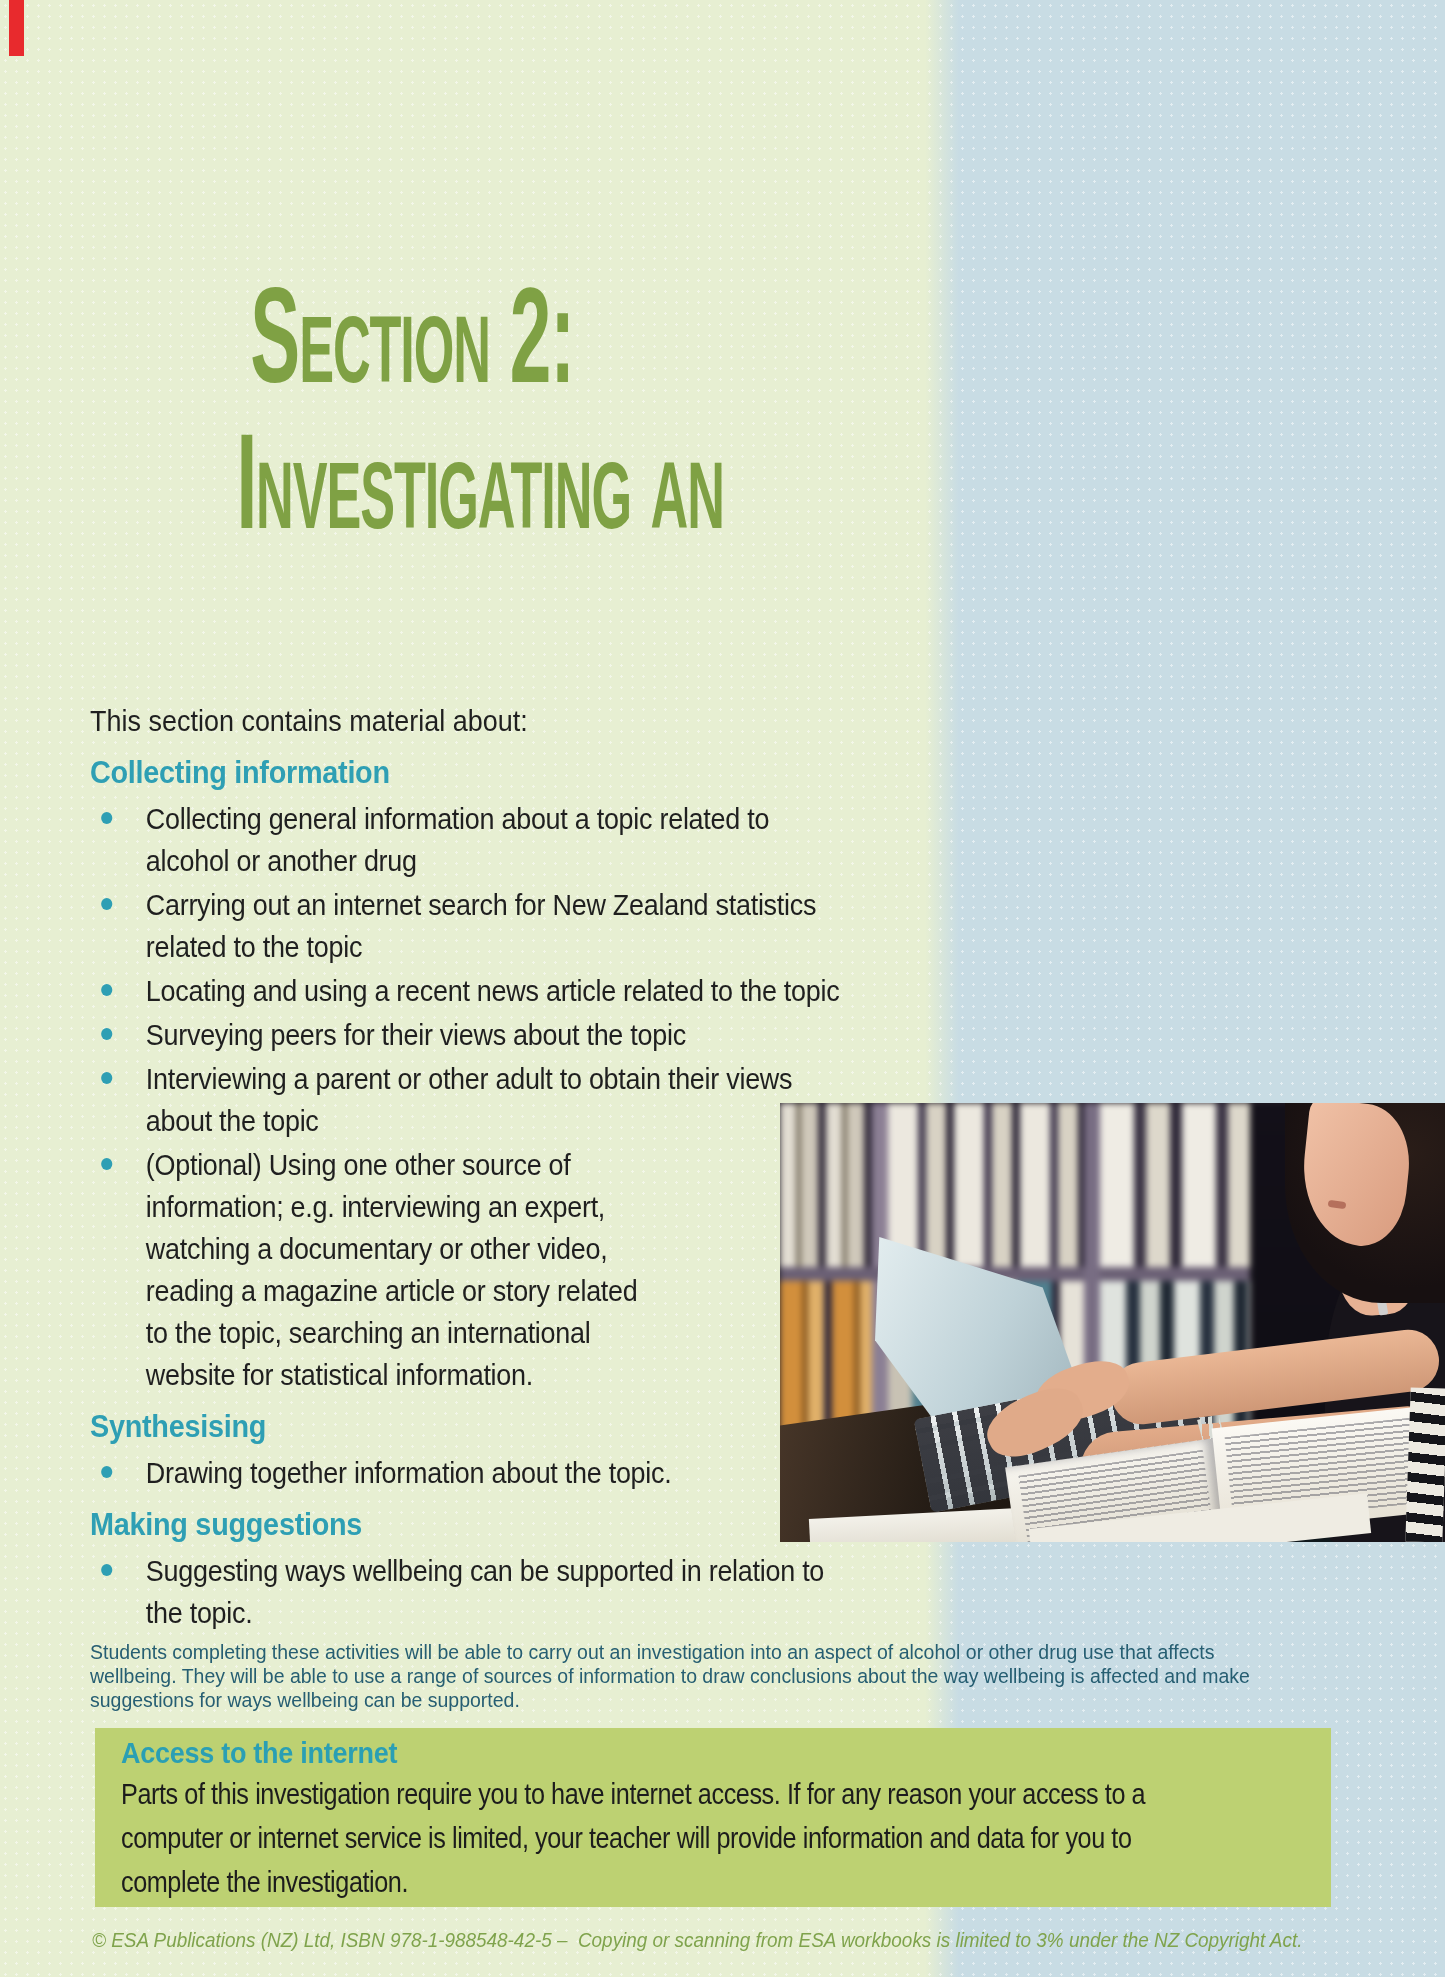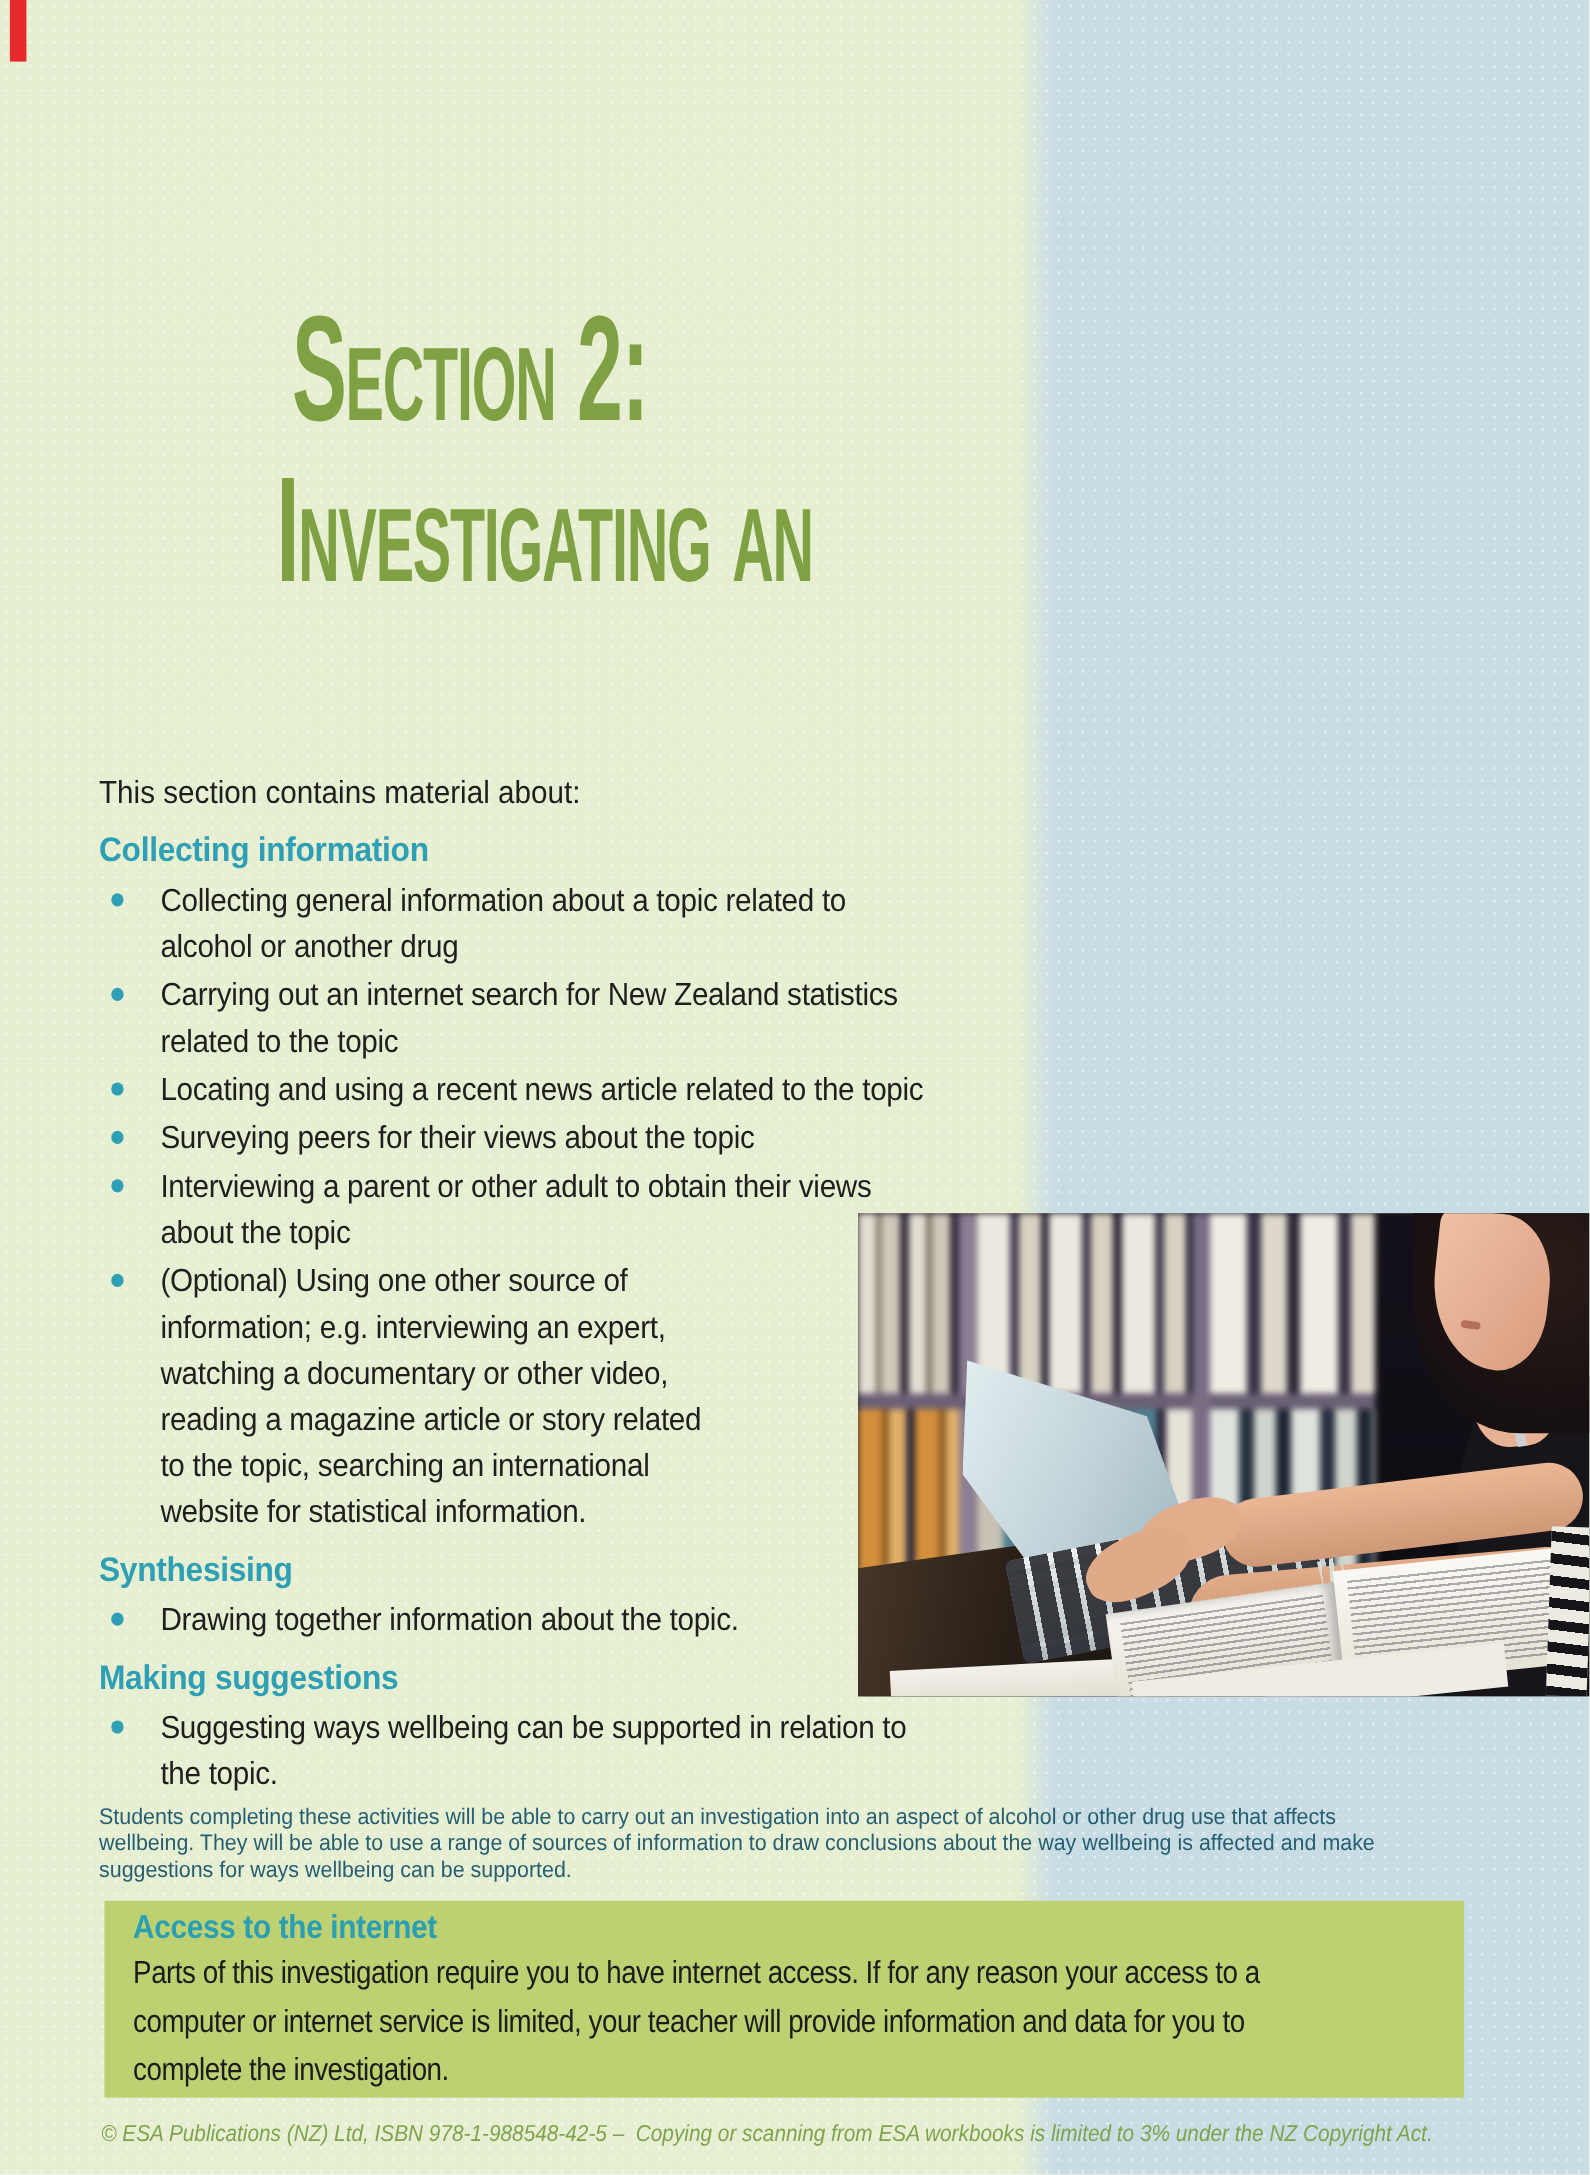--- a/index.html
+++ b/index.html
@@ -9,21 +9,21 @@
     font-family:"Liberation Sans", sans-serif;
   }
   .bg-right{position:absolute;top:0;bottom:0;left:925px;right:0;
     background:linear-gradient(90deg, rgba(200,220,228,0) 0px, #c8dce4 34px);}
   .dots{position:absolute;inset:0;pointer-events:none;
     background-image:radial-gradient(rgba(255,255,255,0.5) 1.1px, rgba(255,255,255,0) 1.4px);
     background-size:11px 11px;}
   .red-mark{position:absolute;left:9px;top:0;width:15px;height:56px;background:#e82a2d;}
 
   
-  .title{position:absolute;left:52px;top:262px;width:750px;text-align:center;color:#7fa144;}
+  .title{position:absolute;left:37px;top:262px;width:750px;text-align:center;color:#7fa144;}
   .title-line{height:146px;line-height:146px;font-weight:bold;white-space:nowrap;}
   .title-line .tl{display:inline-block;transform:scaleX(.55);transform-origin:50% 50%;
     font-size:136px;letter-spacing:-2px;font-variant:small-caps;}
 
   
   .flow{position:absolute;left:90px;top:700px;width:980px;color:#1f1f1f;
     transform:scaleX(.93);transform-origin:0 0;}
   .intro{font-size:29px;line-height:42px;}
   .sec-h{margin:10px 0 0;font-size:31px;line-height:42px;font-weight:bold;color:#2e9fb4;letter-spacing:-.3px;}
   .bullet{display:flex;margin-top:2px;}

